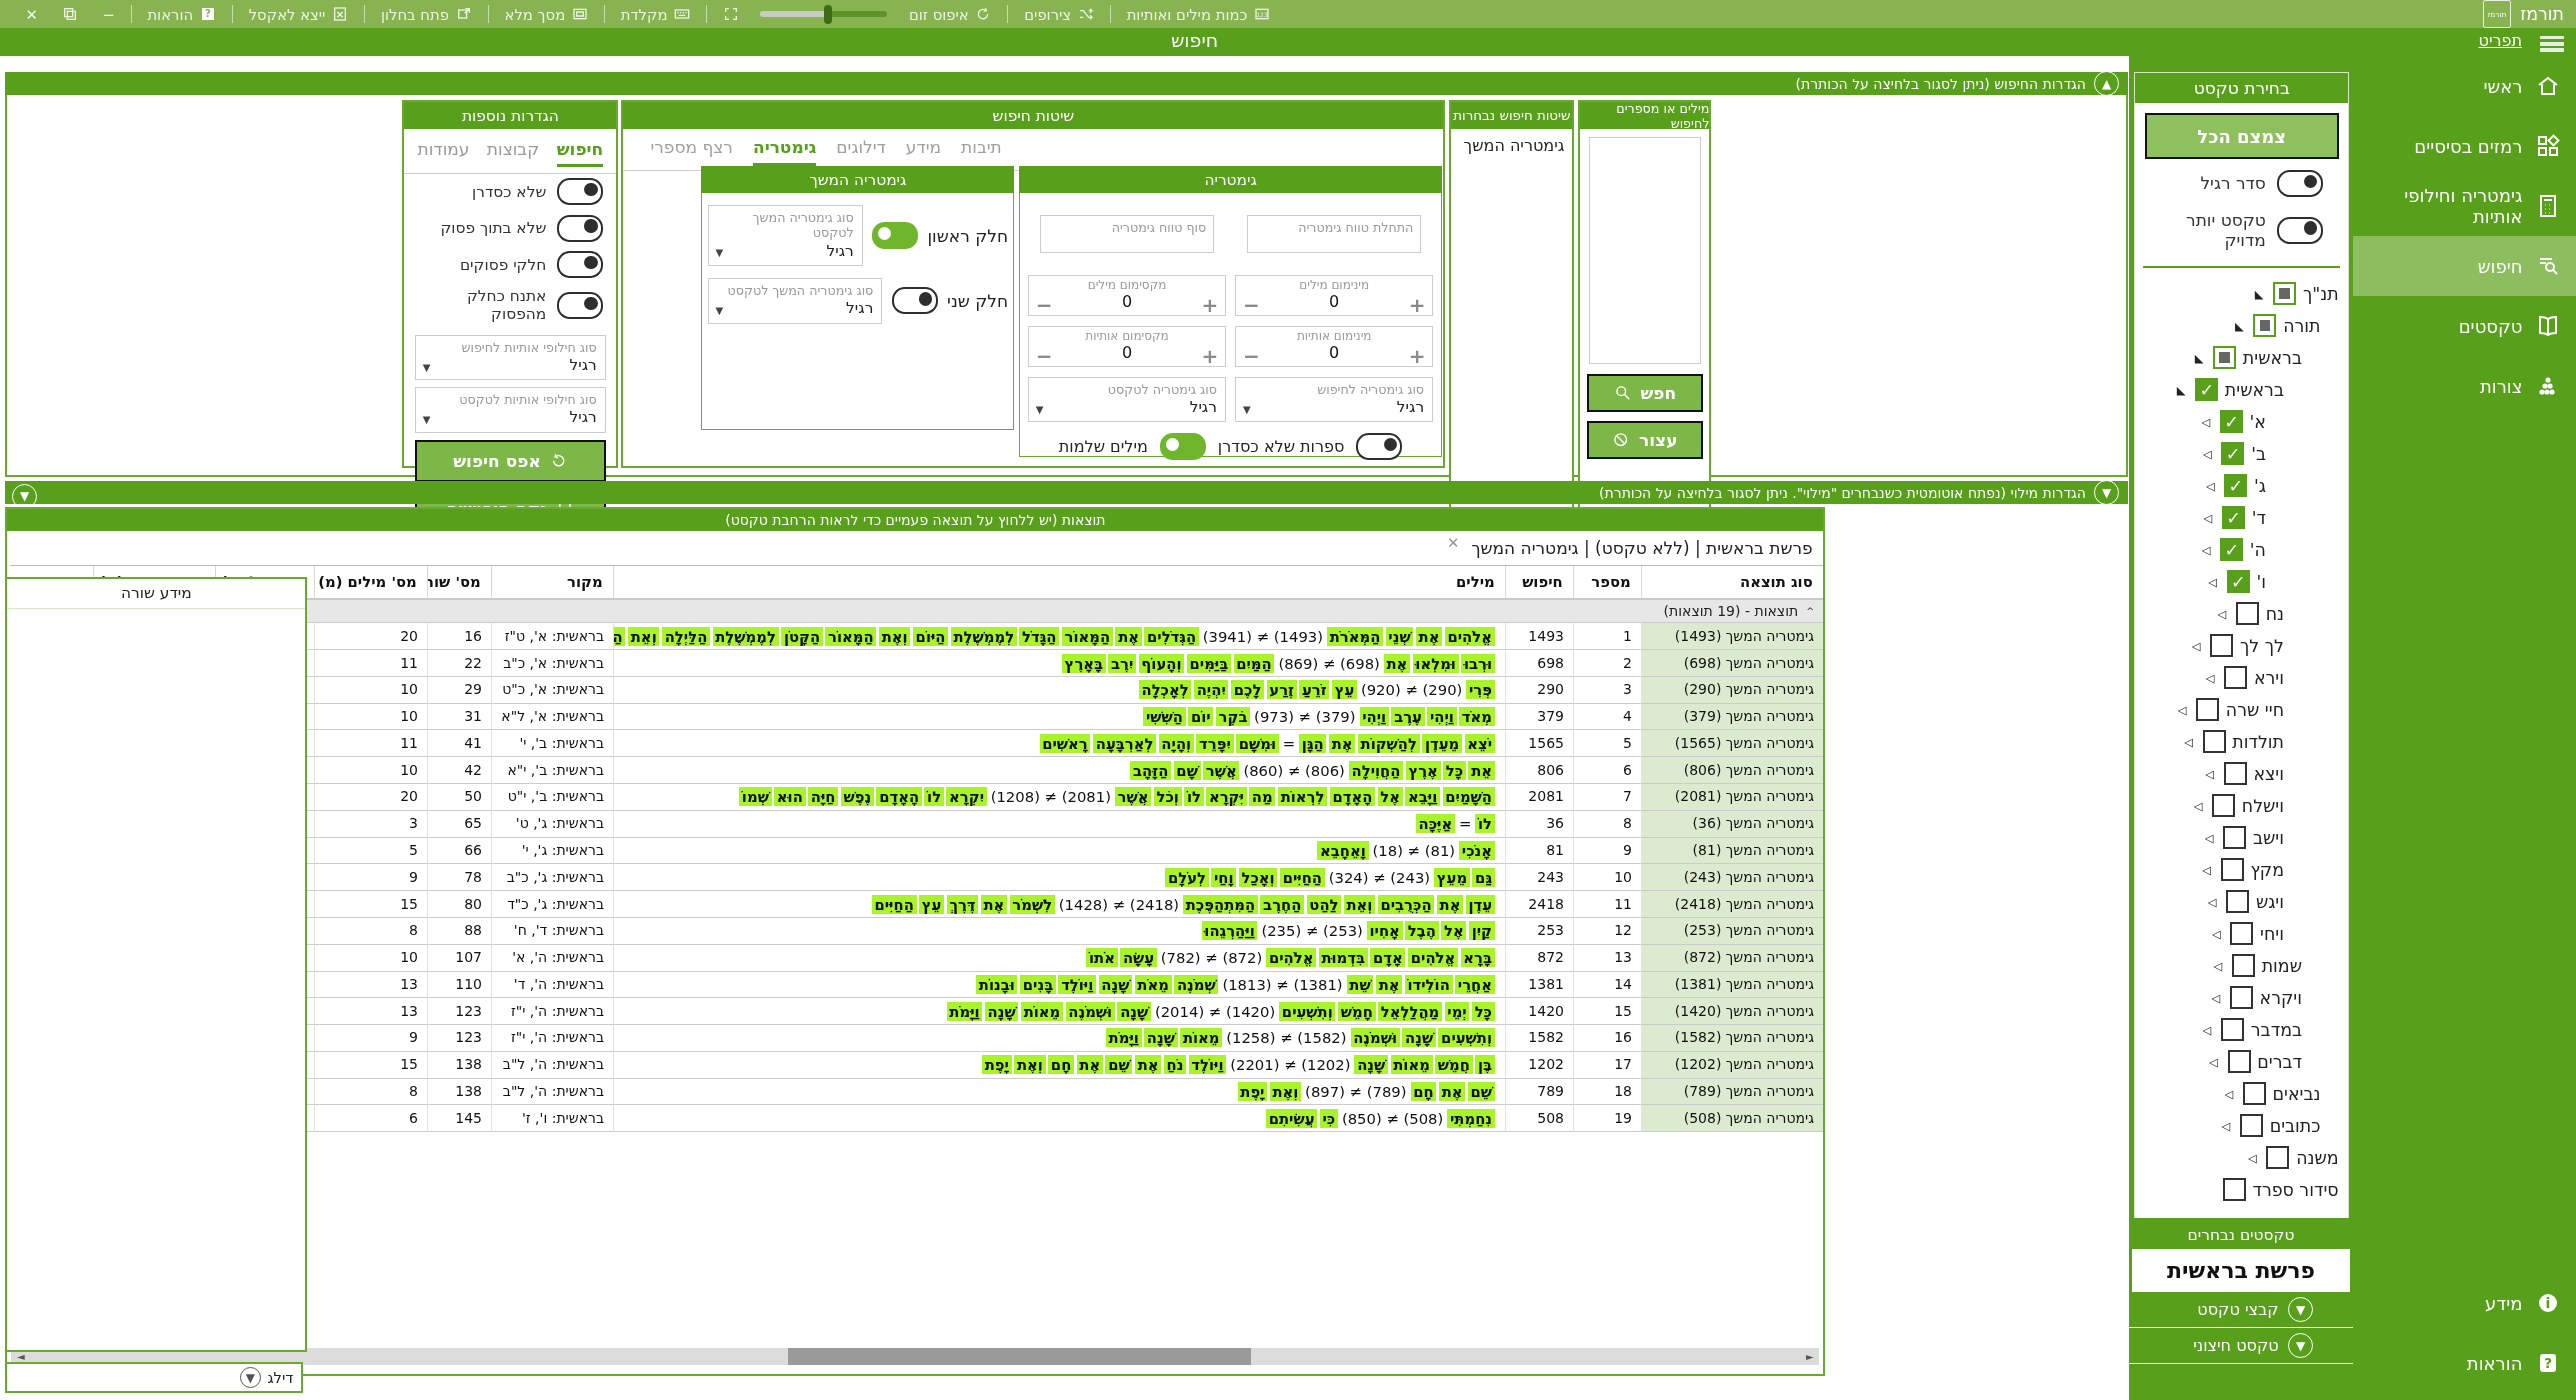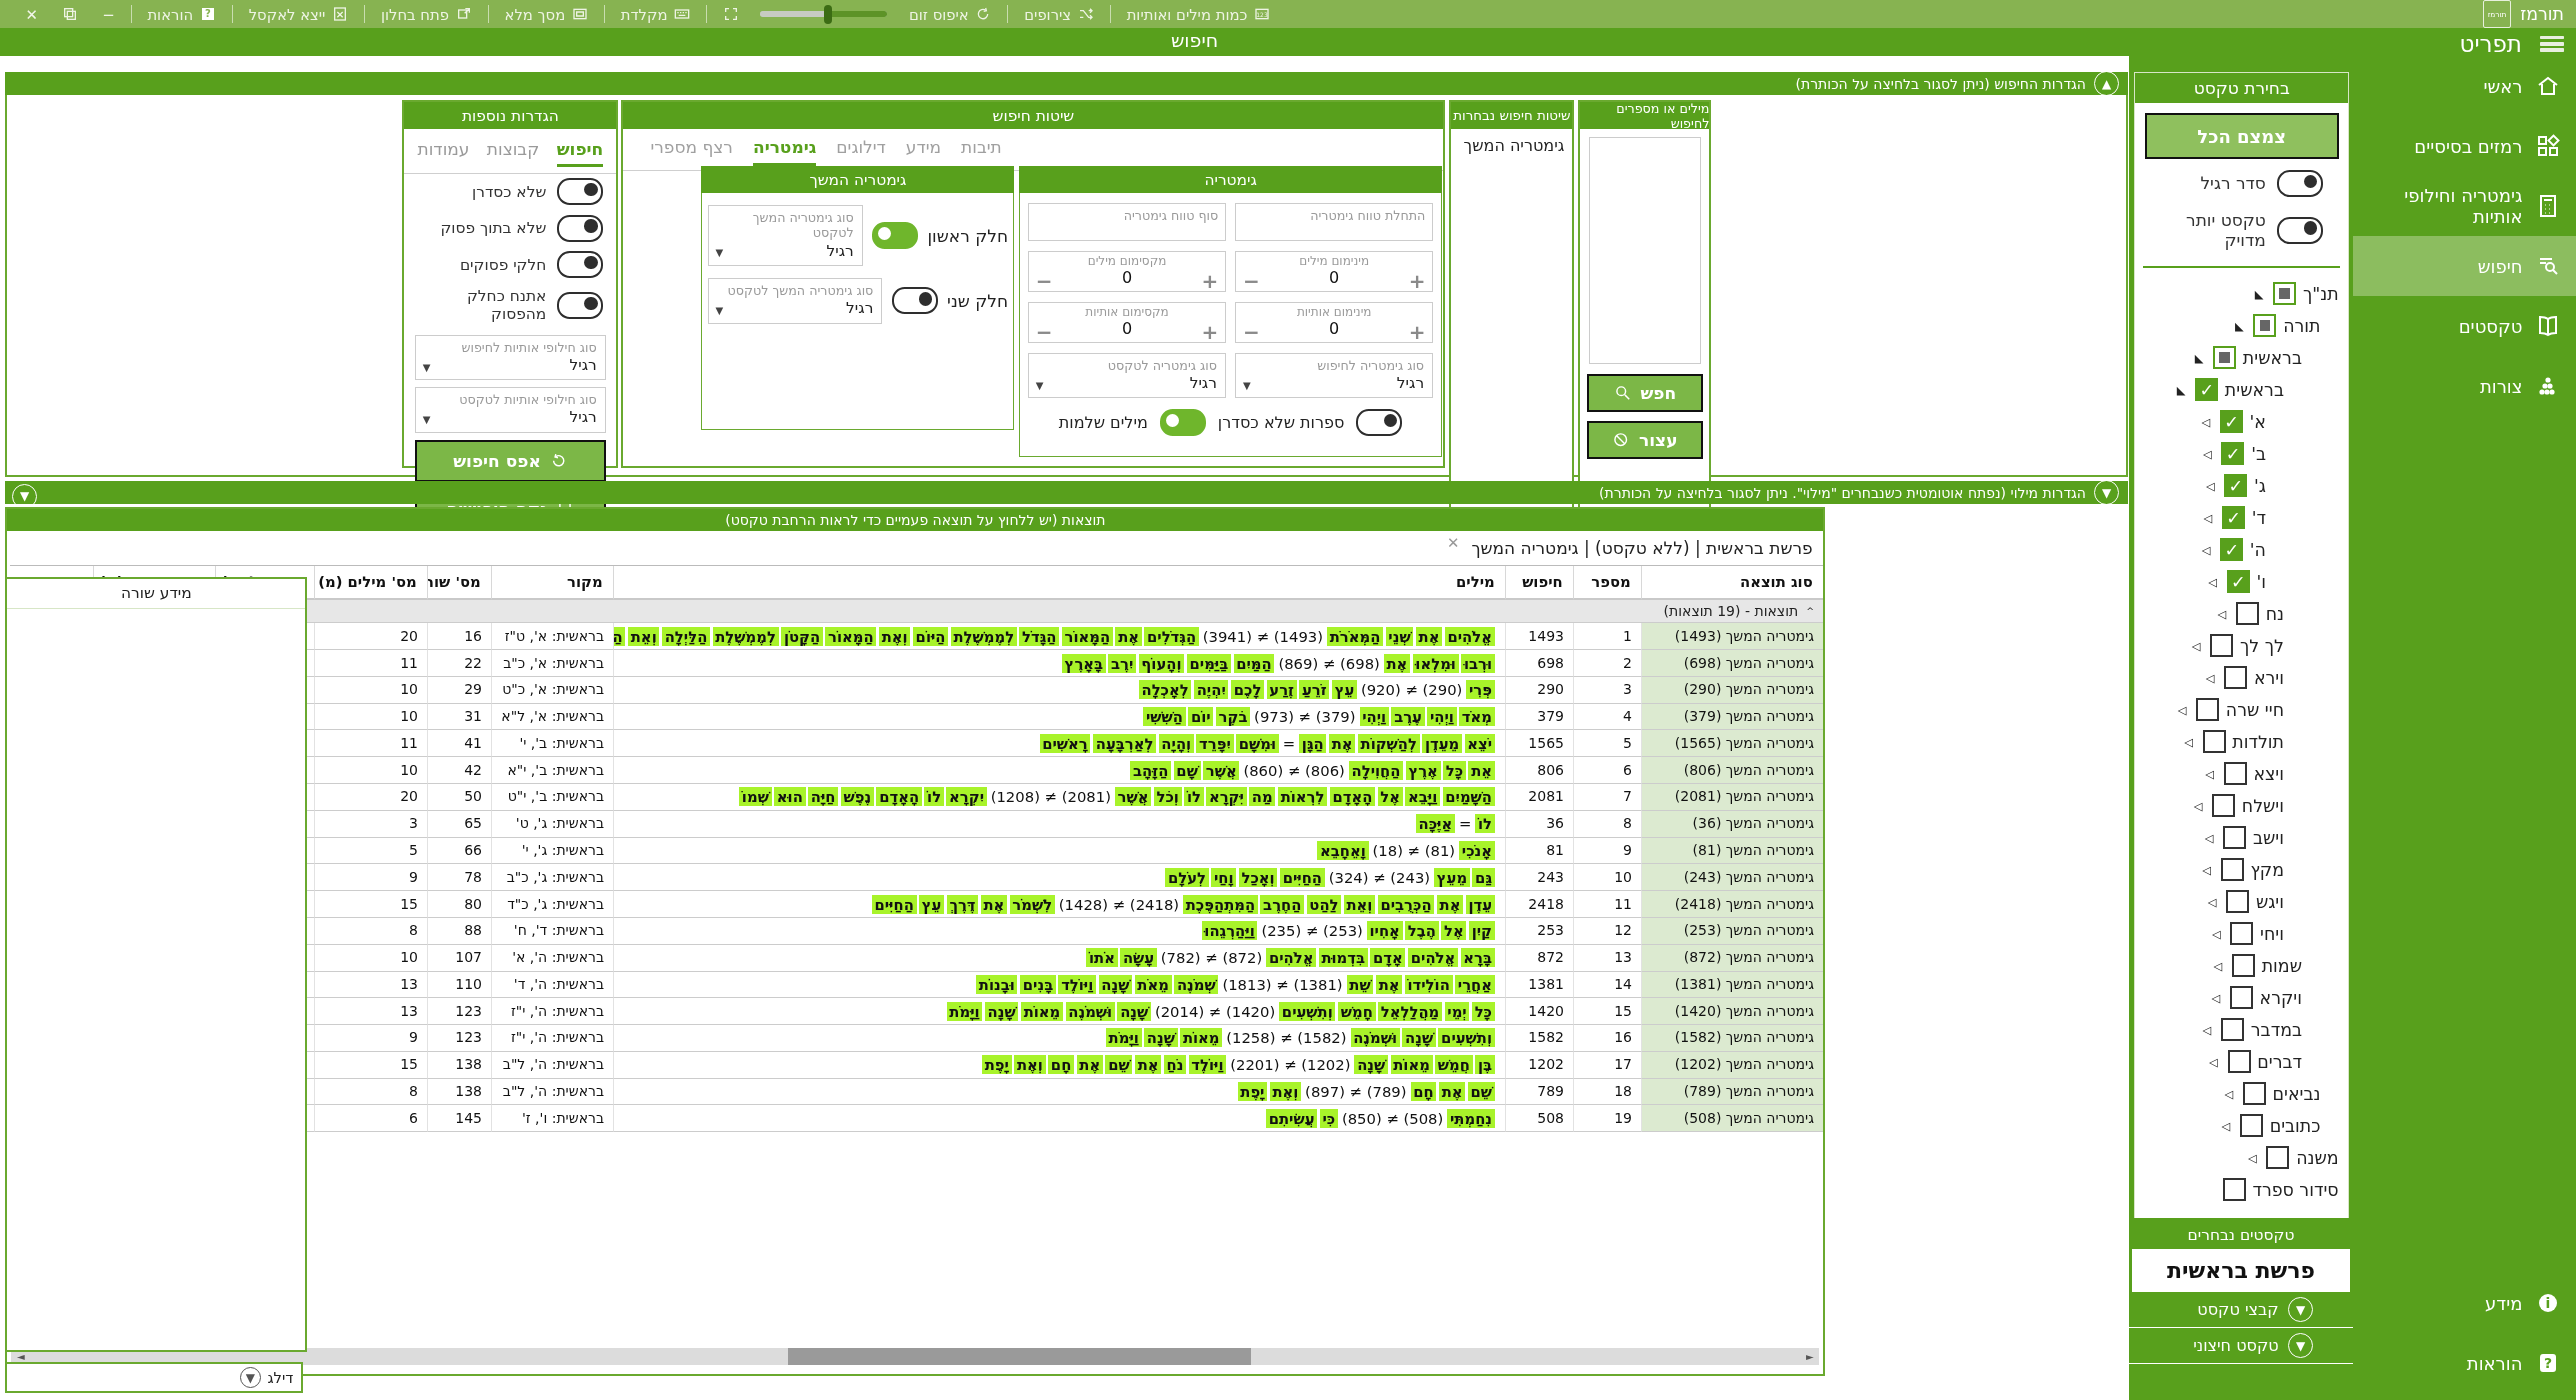--- a/index.html
+++ b/index.html
@@ -22,21 +22,21 @@
   #app-logo{width:25.5px;height:25.5px;border:1.3px solid rgba(255,255,255,.8);color:#fff;font-size:7.4px;
             display:flex;align-items:center;justify-content:center;border-radius:2px;}
   #app-title{font-size:17.4px;color:#fff;}
 
   
   #header-bar{left:0;top:28px;width:2576px;height:28px;background:#58a01c;}
   #page-title{position:absolute;top:1.3px;left:1114px;width:161px;text-align:center;color:#fff;font-size:19px;}
   #menu-header{position:absolute;top:0;right:0;width:223px;height:28px;color:#fff;}
   #hamburger{position:absolute;right:12px;top:5.4px;width:24px;}
   #hamburger div{height:3.4px;background:#e8efe0;margin:2.7px 0;border-radius:0.7px;}
-  #menu-title{position:absolute;right:54px;top:2.7px;font-size:23px;color:#fff;}
+  #menu-title{position:absolute;right:54px;top:2.7px;font-size:16px;color:#fff;text-decoration:underline;}
 
   
   #sidebar{top:56px;right:0;width:223px;height:1344px;background:#58a01c;}
   .menu-item{position:relative;height:60px;display:flex;align-items:center;justify-content:flex-start;
              gap:10.7px;padding-right:13.4px;color:#fff;font-size:18px;cursor:pointer;}
   .menu-item.active{background:#8cbd5f;}
   .menu-item .ic{width:29.5px;color:#fff;}
   #menu-bottom{position:absolute;bottom:6.7px;right:0;left:0;}
 
   
@@ -93,21 +93,21 @@
   #methods{top:5.4px;right:681px;width:824px;height:368px;}
   #methods-tabs{display:flex;justify-content:flex-end;gap:20px;font-size:17px;color:#a0a0a0;
                 padding:8px 27px 4px;border-bottom:1.3px solid #cfcfcf;}
   .subpanel{position:absolute;border:1.3px solid #6aa92f;background:#fff;box-sizing:border-box;}
   #gem-cont{top:64px;right:429px;width:313px;height:295px;border:none;}
   #gem-cont .inner{border:1.3px solid #6aa92f;border-top:none;height:236px;}
   #gem{top:64px;right:1.3px;width:423px;height:295px;border:none;}
   #gem .inner{border:1.3px solid #6aa92f;border-top:none;height:263px;position:relative;}
   .gc-row{display:flex;align-items:center;justify-content:flex-start;gap:9.4px;padding:12px 5.4px 0 5.4px;font-size:17px;color:#222;}
   .gc-row .dd{flex:1;margin:0;}
-  .field{border:1.3px solid #ccc;position:relative;padding:4px 6.7px 17.4px;margin:0;}
+  .field{border:1.3px solid #ccc;position:relative;padding:4px 6.7px 17.4px;margin:12px;}
   .field .dd-label{color:#9a9a9a;font-size:12.7px;text-align:right;}
   .gem-grid{display:grid;grid-template-columns:1fr 1fr;gap:9.4px;padding:9.4px 8px 0;}
   .stepper{border:1.3px solid #ccc;position:relative;padding:2.7px 5.4px 4px;text-align:center;}
   .stepper .dd-label{font-size:12px;color:#9a9a9a;text-align:center;}
   .stepper .val{font-size:16px;color:#111;}
   .stepper .plus,.stepper .minus{position:absolute;top:17.4px;font-size:20px;color:#8a8a8a;font-weight:bold;}
   .stepper .plus{right:6.7px;}
   .stepper .minus{left:6.7px;}
   #gem-toggles{display:flex;align-items:center;justify-content:center;gap:12px;padding-top:10.7px;font-size:16px;color:#222;}
 

